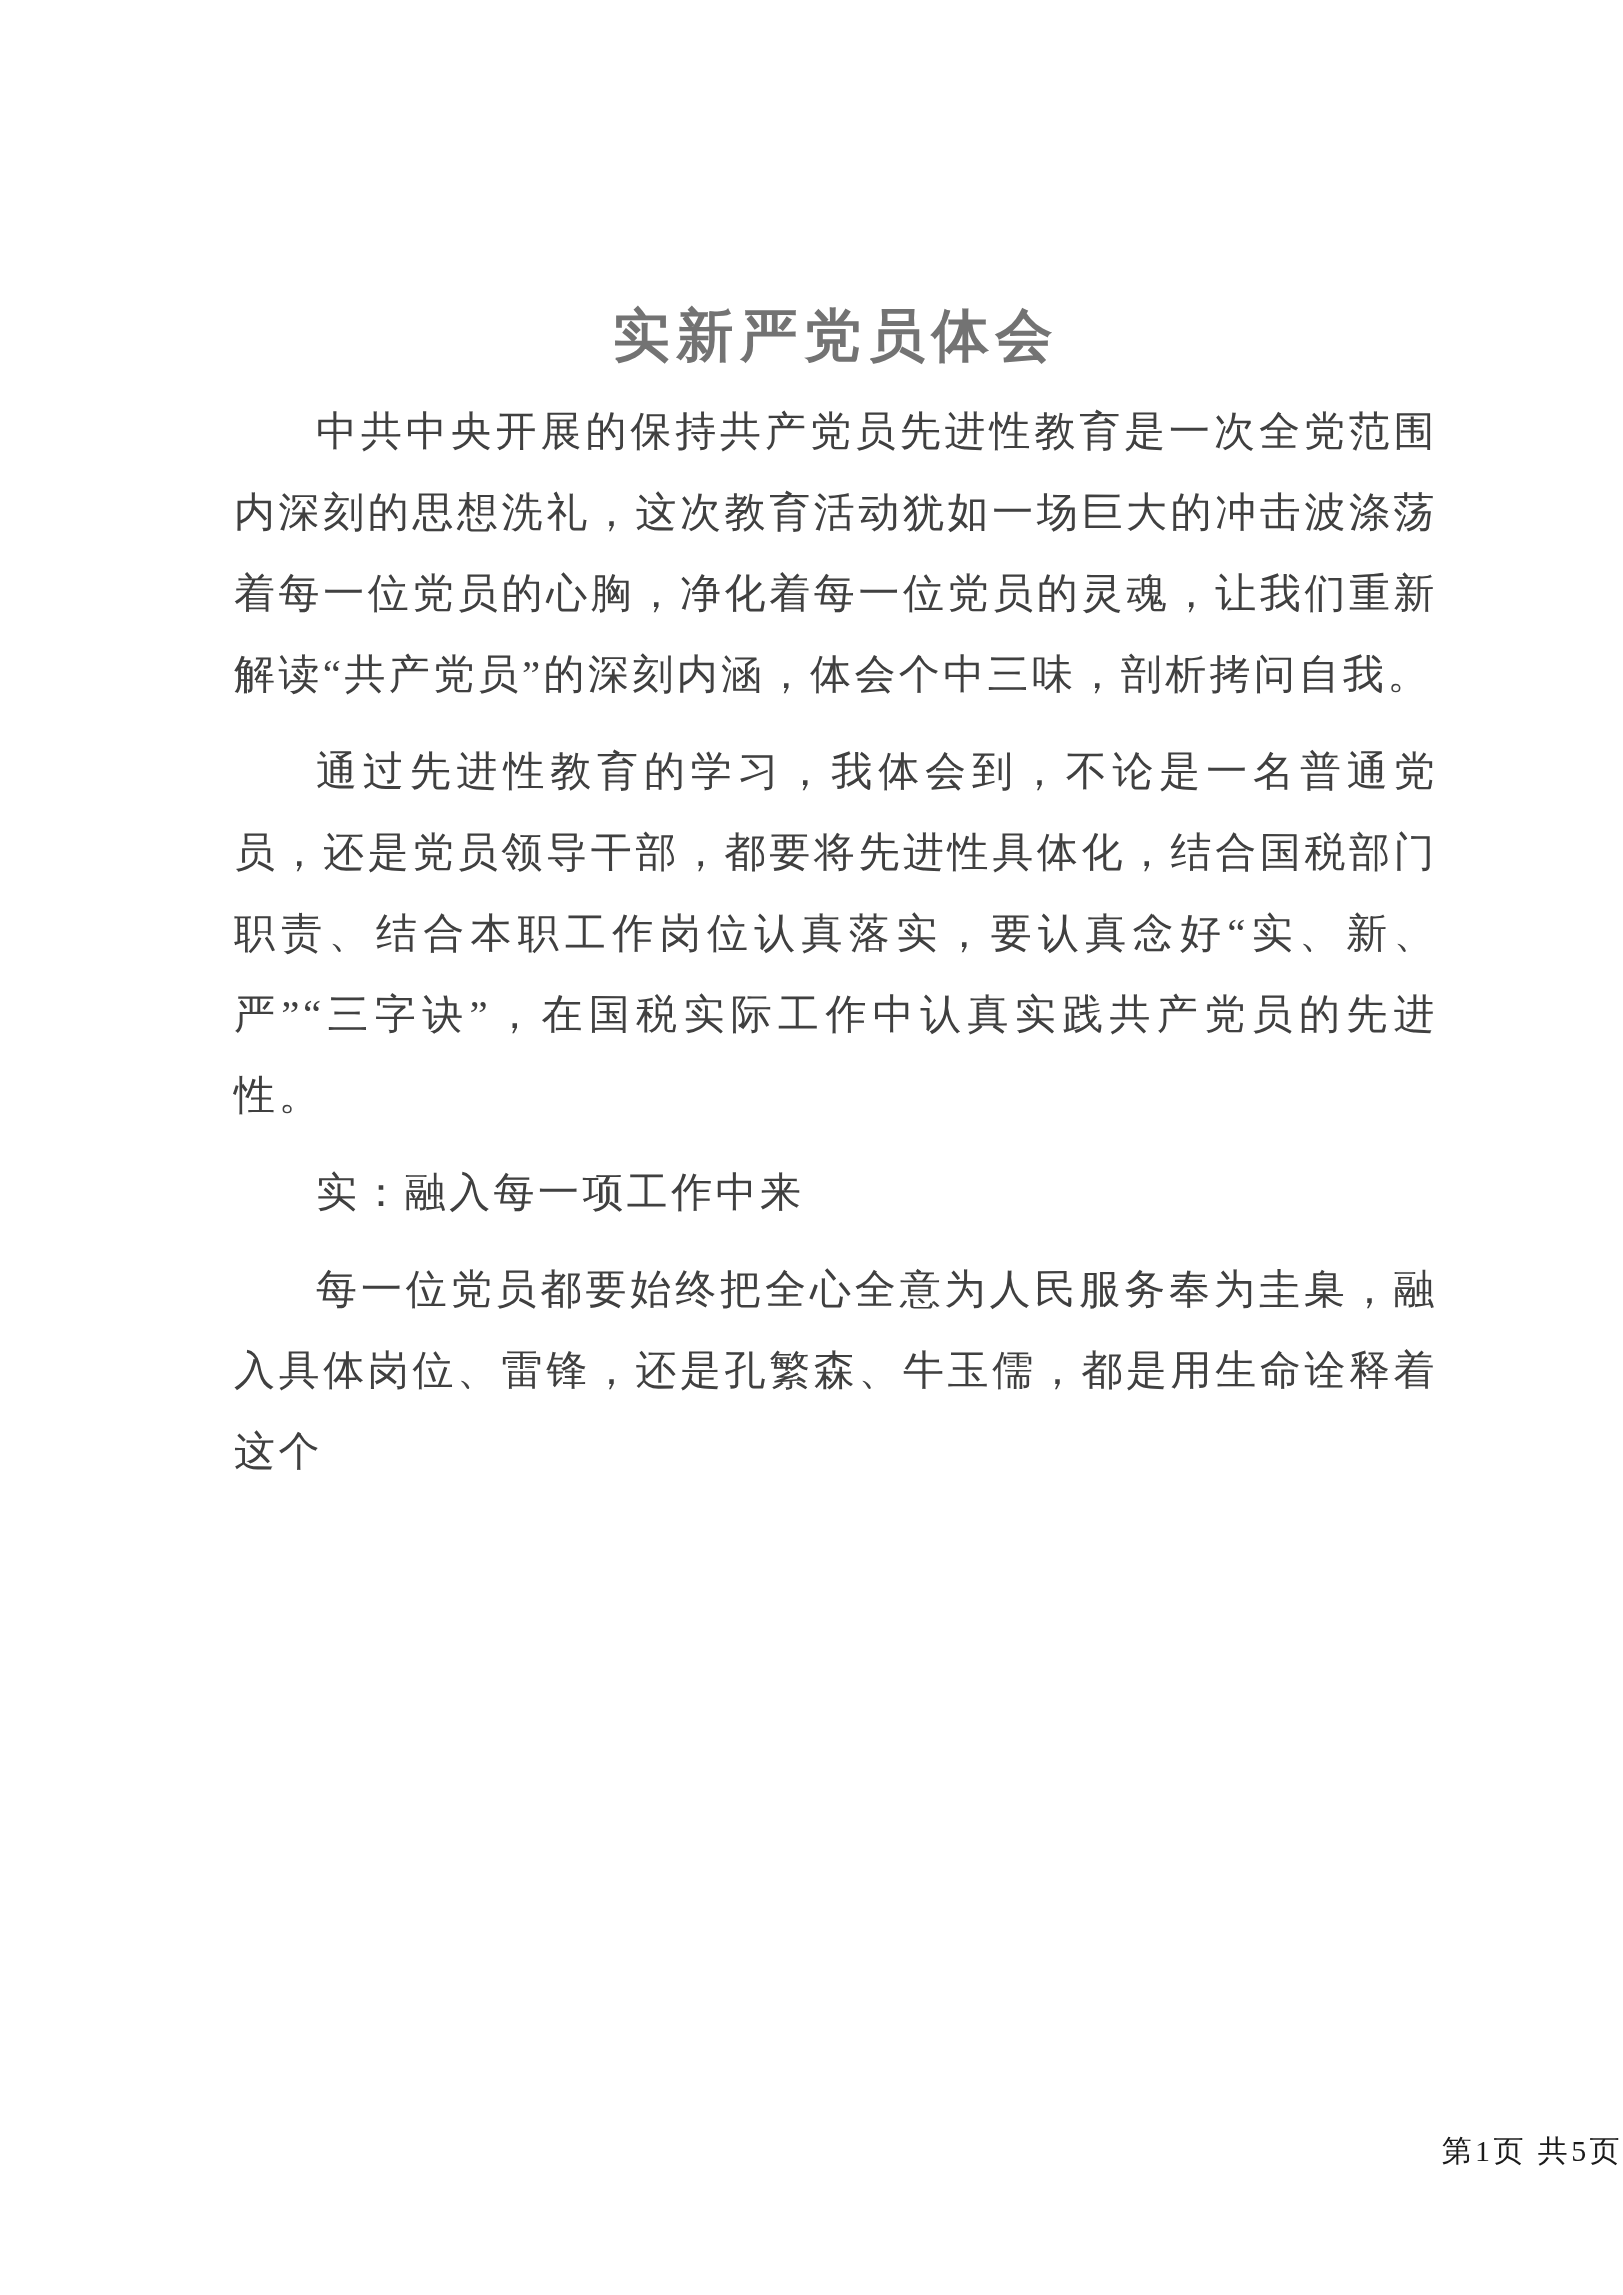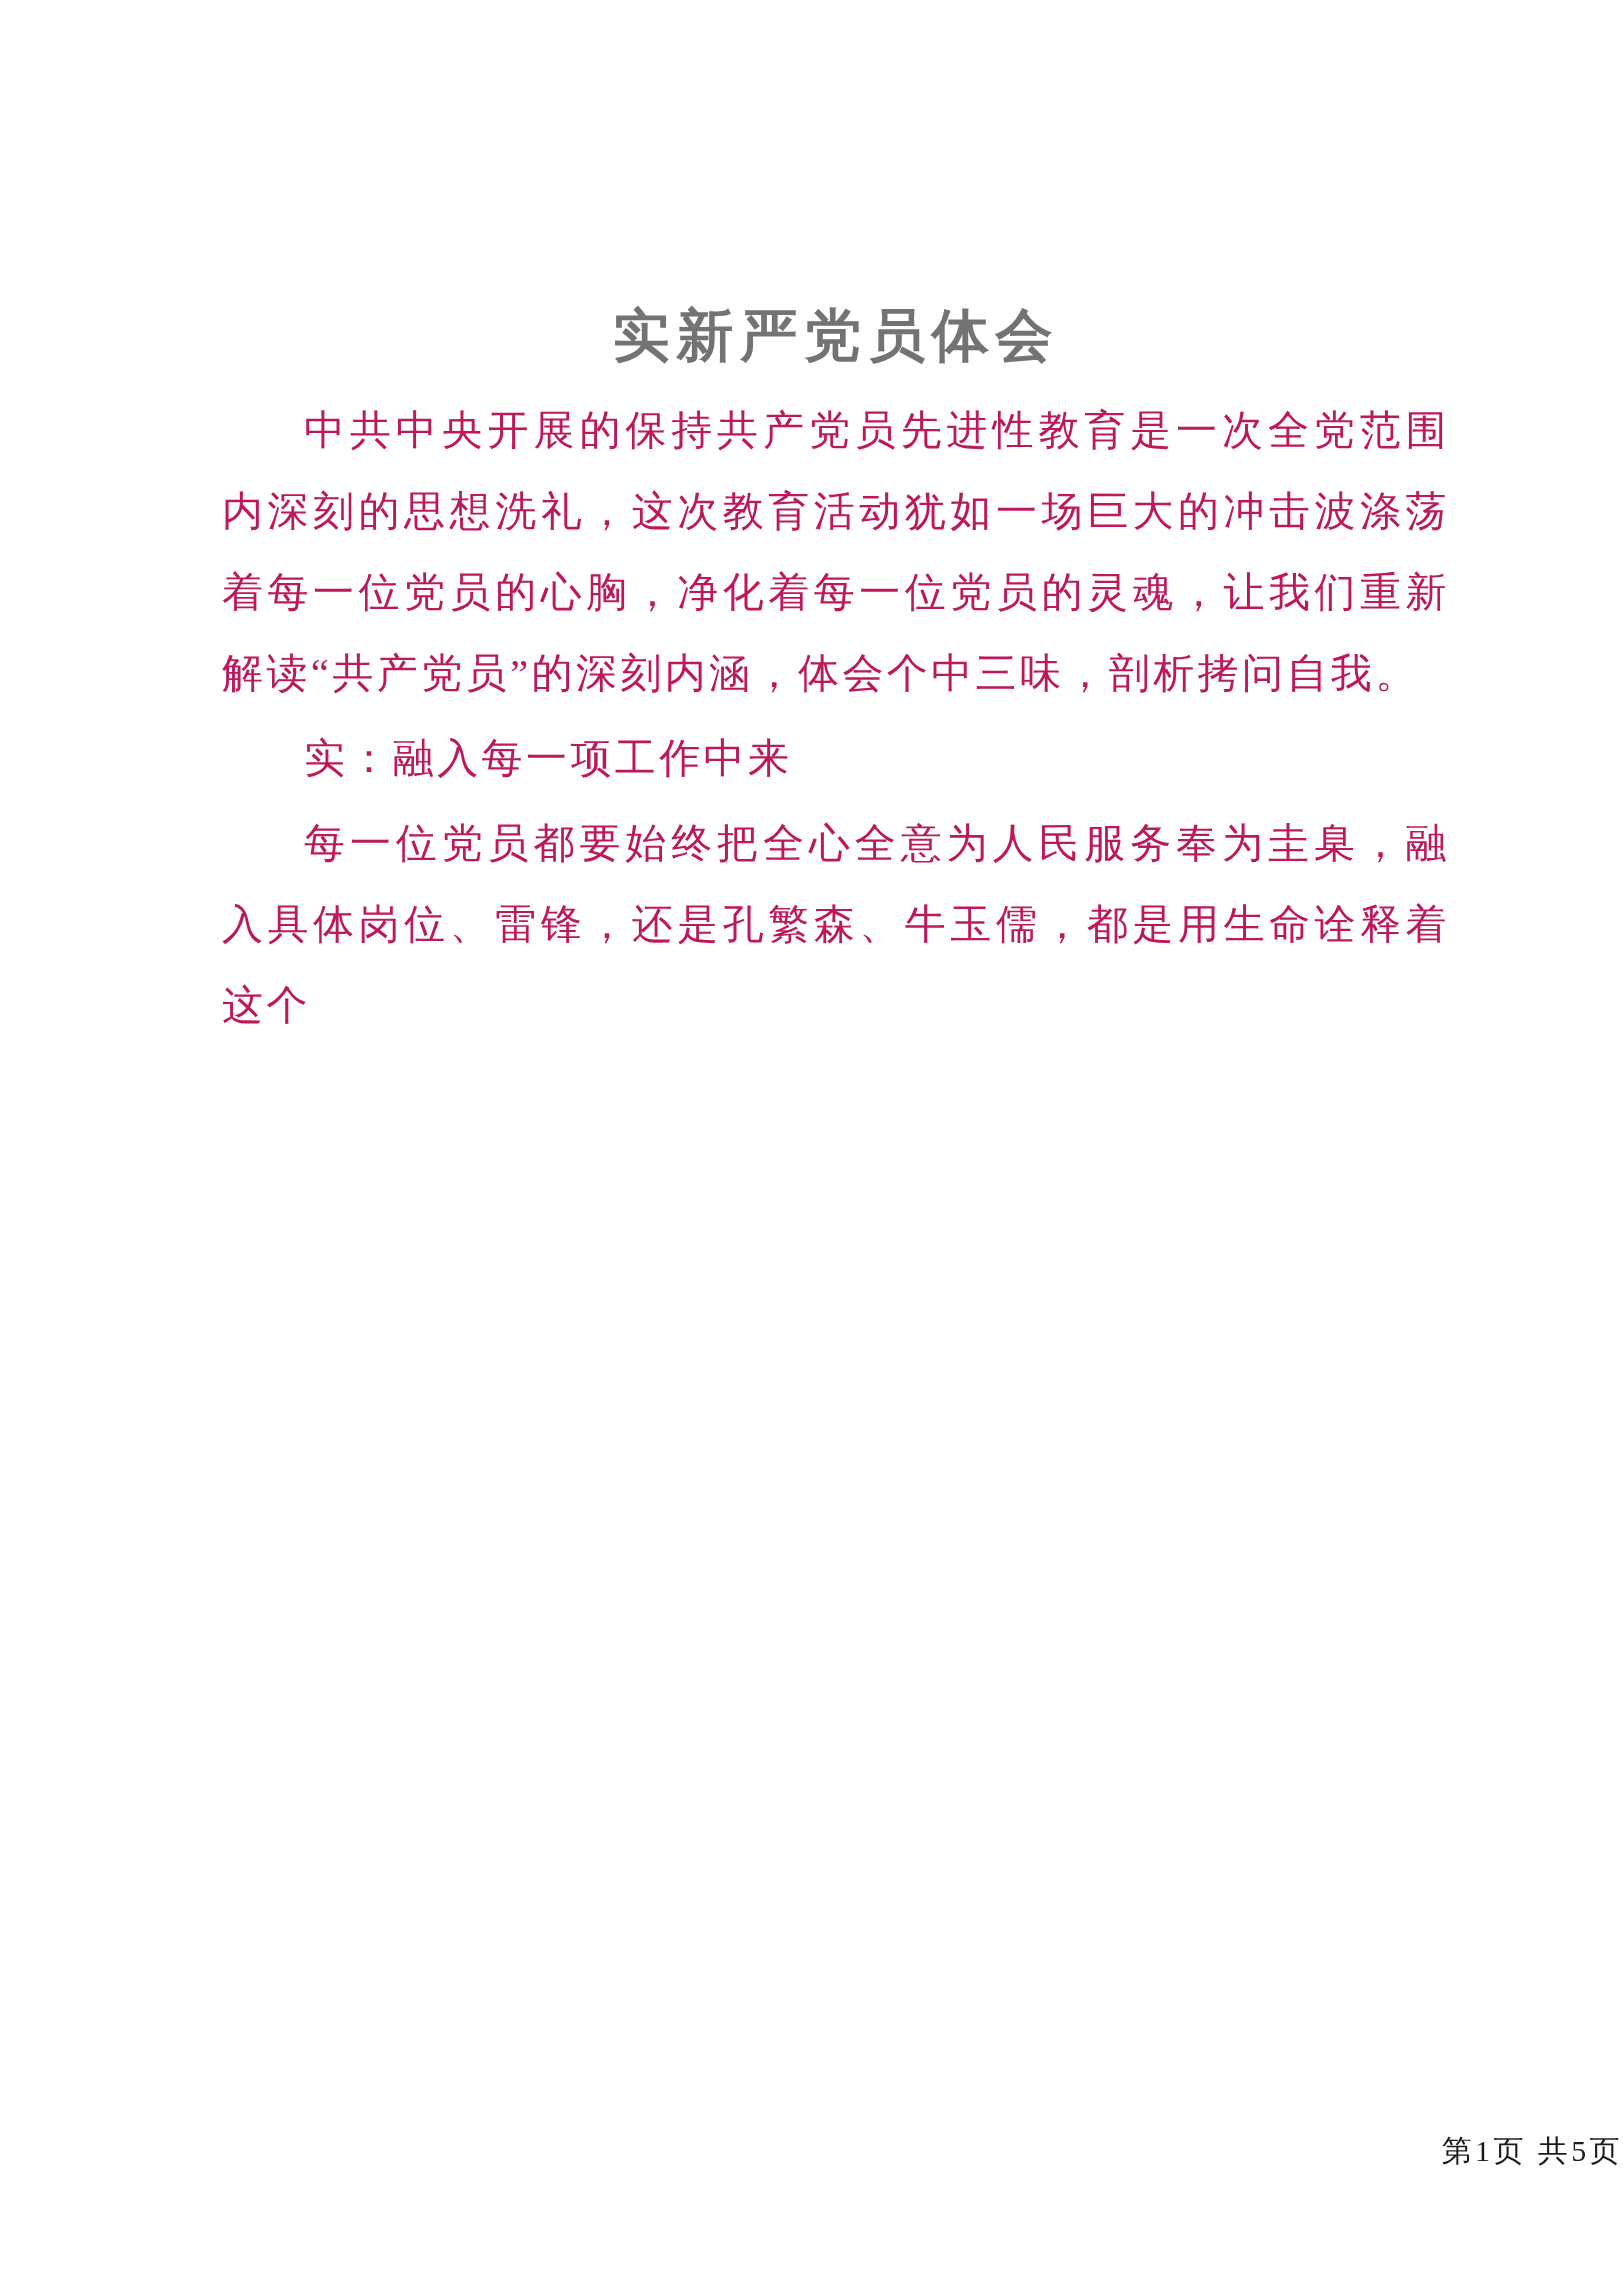--- a/index.html
+++ b/index.html
@@ -35,22 +35,22 @@
     line-height: 1.35;
     color: #737373;
   }
   .para {
     font-size: 41px;
     line-height: 81px;
     letter-spacing: 3.4px;
     text-align: justify;
     text-justify: inter-ideograph;
     text-indent: 2em;
-    margin: 4px;
-    color: #be185d;
+    margin: 16px;
+    color: #404040;
     word-break: break-all;
   }
   .footer {
     position: absolute;
     top: 2131px;
     left: 0;
     width: 100%;
     text-align: right;
     font-size: 30px;
     letter-spacing: 3.4px;
@@ -61,20 +61,21 @@
 <body>
 
 <div class="page">
 
   <div class="content">
     <h1 class="doc-title">实新严党员体会</h1>
 
     <p class="para">中共中央开展的保持共产党员先进性教育是一次全党范围内深刻的思想洗礼，这次教育活动犹如一场巨大的冲击波涤荡着每一位党员的心胸，净化着每一位党员的灵魂，让我们重新解读“共产党员”的深刻内涵，体会个中三味，剖析拷问自我。</p>
 
 
+    <p class="para">通过先进性教育的学习，我体会到，不论是一名普通党员，还是党员领导干部，都要将先进性具体化，结合国税部门职责、结合本职工作岗位认真落实，要认真念好“实、新、严”“三字诀”，在国税实际工作中认真实践共产党员的先进性。</p>
 
     <p class="para">实：融入每一项工作中来</p>
 
     <p class="para">每一位党员都要始终把全心全意为人民服务奉为圭臬，融入具体岗位、雷锋，还是孔繁森、牛玉儒，都是用生命诠释着这个</p>
   </div>
 
   <div class="footer">第1页 共5页</div>
 
 </div>
 

